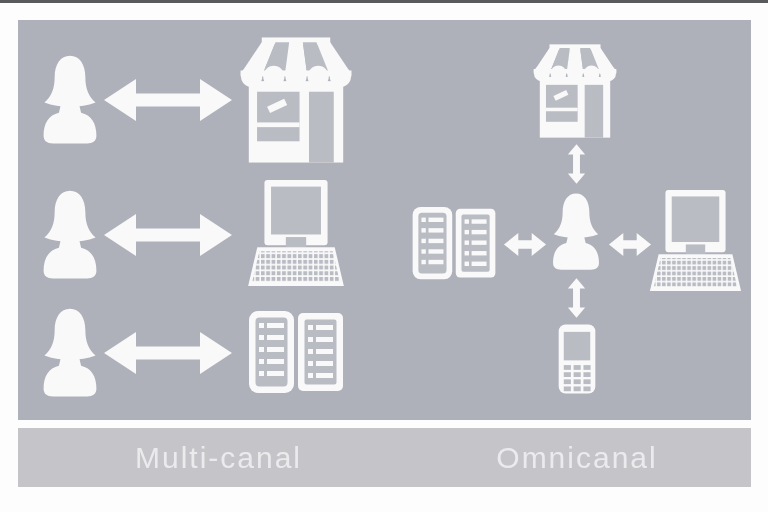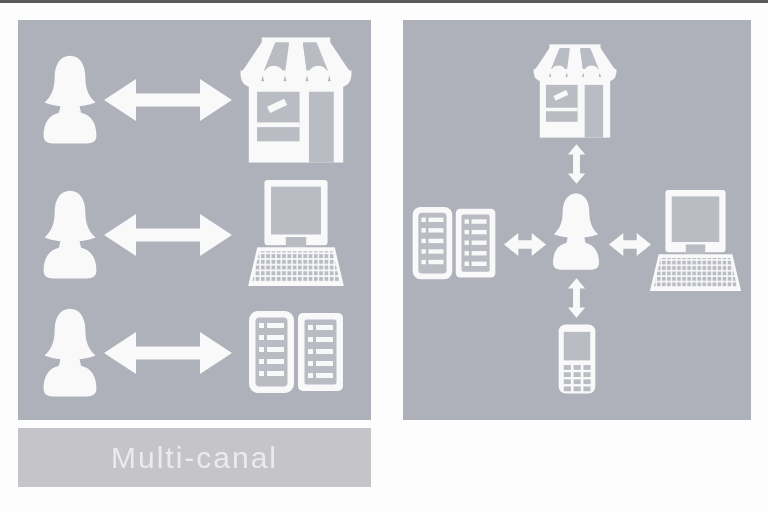--- a/index.html
+++ b/index.html
@@ -1,20 +1,20 @@
 <!DOCTYPE html>
 <html style="--page-bg: #fdfdfd; --top-border: #595a5c; --panel-bg: #afb1ba; --label-bar-bg: #c5c5c9; --label-text: #ebebee; --icon-white: #f9f9fa; --icon-inner: #b9bcc3;"><head>
 <meta charset="utf-8">
 <style>
   * { margin:0; padding:0; box-sizing:border-box; }
   html,body { background:#ffffff; font-family:"Liberation Sans", sans-serif; }
   .stage { position:relative; width:768px; height:512px; background:var(--page-bg,#fdfdfd); overflow:hidden; }
   .top-line { position:absolute; left:0; top:0; width:768px; height:3px; background:var(--top-border,#595a5c); }
   .panel { position:absolute; top:20px; height:400px; background:var(--panel-bg,#afb1ba); }
-  .p-left  { left:18px;  width:353px; }
+  .p-left  { left:18px;  width:401px; }
   .p-right { left:403px; width:348px; }
   .bar { position:absolute; top:428px; height:59px; background:var(--label-bar-bg,#c5c5c9);
          display:flex; align-items:center; justify-content:center; }
   .bar span { color:var(--label-text,#ebebee); font-size:30px; letter-spacing:2px; font-weight:normal; }
   .icon { color:var(--icon-white,#f9f9fa); display:block; }
   .iw { fill:currentColor; }
   .ig { fill:var(--icon-inner,#b9bcc3); }
   .mc-row { position:absolute; left:22px; width:317px; display:flex; align-items:center; }
   .row-1 { top:10px;  height:140px; }
   .row-2 { top:150px; height:130px; }
@@ -198,13 +198,16 @@
         <use href="#sym-varrow"></use>
       </svg>
     <svg class="icon abs" style="left:155px; top:303px;" width="38" height="72">
         <use href="#sym-phone"></use>
       </svg>
   </div>
 
   <div class="bar p-left">
     <span>Multi-canal</span>
   </div>
+  <div class="bar p-right">
+    <span>Omnicanal</span>
+  </div>
 </div>
 
 </body></html>

